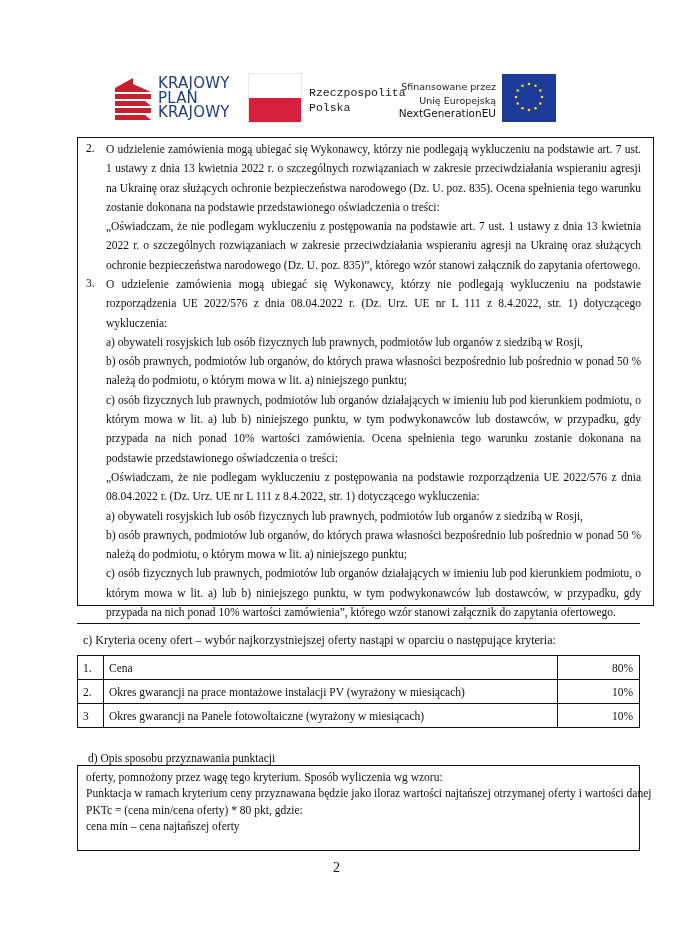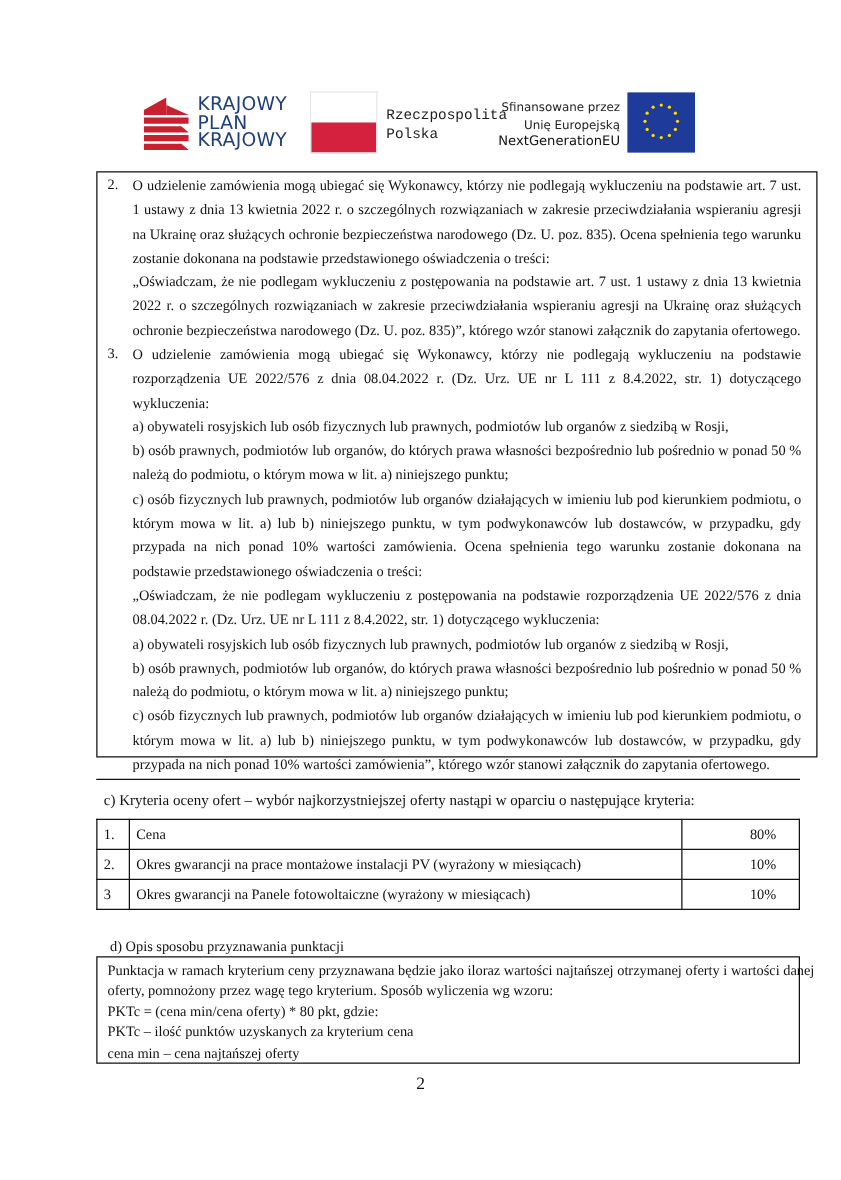--- a/index.html
+++ b/index.html
@@ -33,21 +33,21 @@
   .txt p { margin:0; }
 
   
   .rule { position:absolute; left:77px; top:623px; width:563px; height:0; border-top:1.5px solid #111; }
 
   
   .crit-title { position:absolute; left:83px; top:633px; font-size:12px; }
   table.crit { position:absolute; left:77px; top:655px; width:563px; border-collapse:collapse; font-size:11.5px; }
   table.crit td { border:1px solid #111; height:23px; padding:0 5px; }
   table.crit td.n { width:15px; }
-  table.crit td.w { width:70px; text-align:right; padding-right:18px; }
+  table.crit td.w { width:70px; text-align:right; padding-right:6px; }
 
   
   .score-title { position:absolute; left:88px; top:752px; font-size:11.5px; }
   .score-box { position:absolute; left:77px; top:765px; width:563px; height:86px; border:1.5px solid #111;
                box-sizing:border-box; padding:3px 8px; font-size:11.5px; line-height:16.4px; }
   .score-box div { white-space:nowrap; }
 
   .page-no { position:absolute; left:0; width:673px; top:860px; text-align:center; font-size:14px; }
 </style>
 </head>
@@ -149,20 +149,19 @@
   <tr>
     <td class="n">3</td>
     <td>Okres gwarancji na Panele fotowoltaiczne (wyrażony w miesiącach)</td>
     <td class="w">10%</td>
   </tr>
 </tbody>
   </table>
 
 <div class="score-title">d) Opis sposobu przyznawania punktacji</div>
 <div class="score-box">
+  <div>oferty, pomnożony przez wagę tego kryterium. Sposób wyliczenia wg wzoru:</div>
   <div>Punktacja w ramach kryterium ceny przyznawana będzie jako iloraz wartości najtańszej otrzymanej oferty i wartości danej</div>
-  <div>oferty, pomnożony przez wagę tego kryterium. Sposób wyliczenia wg wzoru:</div>
   <div>PKTc = (cena min/cena oferty) * 80 pkt, gdzie:</div>
-  <div>PKTc – ilość punktów uzyskanych za kryterium cena</div>
   <div>cena min – cena najtańszej oferty</div>
 </div>
 
 <div class="page-no">2</div>
 
 </body></html>

